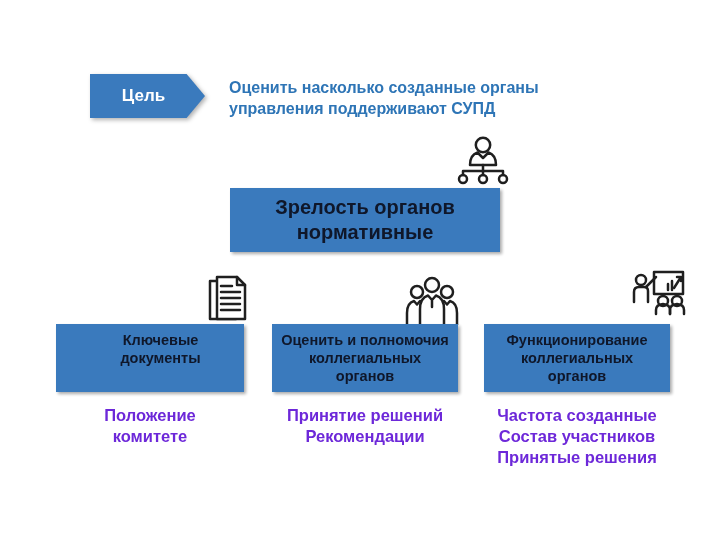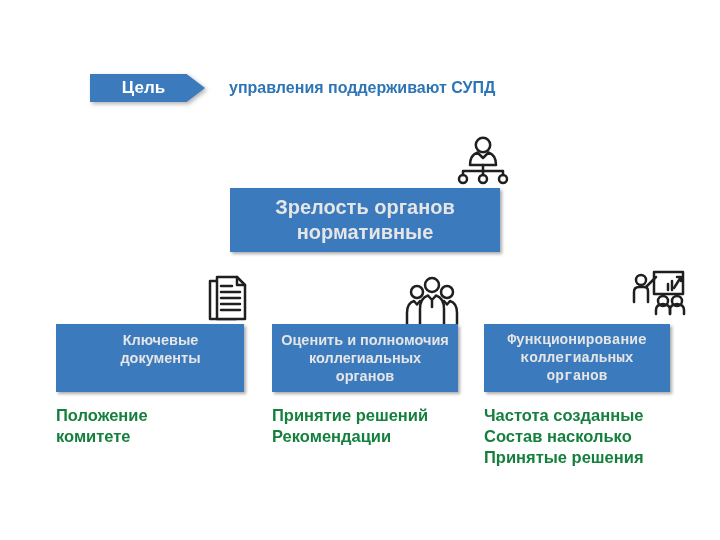--- a/index.html
+++ b/index.html
@@ -3,61 +3,62 @@
 <meta charset="utf-8">
 <style>
   html,body { margin:0; padding:0; background:#ffffff; }
   .slide {
     position:relative; width:720px; height:540px; background:#ffffff;
     font-family:"Liberation Sans","DejaVu Sans",sans-serif; overflow:hidden;
   }
   
   .banner-shadow { position:absolute; left:90px; top:74px; filter:drop-shadow(2px 2px 2px rgba(0,0,0,.30)); }
   .banner {
-    width:115px; height:28px; background:#3A7ABD;
+    width:115px; height:44px; background:#3A7ABD;
     clip-path:polygon(0 0,84% 0,100% 50%,84% 100%,0 100%);
     display:flex; align-items:center; justify-content:center;
     color:#fff; font-weight:bold; font-size:17px; padding-right:8px; box-sizing:border-box;
   }
   .goal-text {
     position:absolute; left:229px; top:77px; width:340px;
     color:#2E75B6; font-weight:bold; font-size:16px; line-height:21px;
   }
   .blue-box {
-    position:absolute; background:#3A7ABD; color:#e5e5e5; font-weight:bold;
+    position:absolute; background:#3A7ABD; color:#0f172a; font-weight:bold;
     text-align:center; box-sizing:border-box; box-shadow:2px 2px 3px rgba(0,0,0,.33);
   }
   .root-box { left:230px; top:188px; width:270px; height:64px; font-size:20px; line-height:25px; padding-top:7px; }
   .branch-box { top:324px; height:68px; font-size:14.5px; line-height:18px; padding-top:7px; }
   .bb-0 { left:56px;  width:188px;padding-left:21px; }
   .bb-1 { left:272px; width:186px; }
-  .bb-2 { left:484px; width:186px;font-family:Liberation Mono, monospace; }
+  .bb-2 { left:484px; width:186px; }
   .branch-list {
-    position:absolute; top:405px; text-align:left;
-    color:#15803d; font-weight:bold; font-size:16.5px; line-height:21px;
+    position:absolute; top:405px; text-align:center;
+    color:#6d28d9; font-weight:bold; font-size:16.5px; line-height:21px;
   }
   .bl-0 { left:56px;  width:188px; }
   .bl-1 { left:272px; width:186px; }
   .bl-2 { left:484px; width:186px; }
   .icon { position:absolute; }
   .icon svg { display:block; }
   .ic-stroke { fill:none; stroke:#1f1f1f; stroke-width:2.5; stroke-linecap:round; stroke-linejoin:round; }
   .ic-fill   { fill:#ffffff; stroke:#1f1f1f; stroke-width:2.5; stroke-linecap:round; stroke-linejoin:round; }
 </style>
 </head>
 <body>
 
 <div class="slide">
 
   <div class="banner-shadow">
     <div class="banner">
       <span>Цель</span>
     </div>
   </div>
   <div class="goal-text">
+    <div>Оценить насколько созданные органы</div>
     <div>управления поддерживают СУПД</div>
   </div>
 
   <div class="icon" style="left:452px; top:136px;">
     <svg width="58" height="52" viewBox="0 0 58 52">
       <circle class="ic-stroke" cx="31" cy="9" r="7.2"></circle>
       <path class="ic-stroke" d="M18,29 Q18,19 25.5,16.5 L31,22 L36.5,16.5 Q44,19 44,29 Z"></path>
       <path class="ic-stroke" d="M31,29 V35 M11,35 H51 M11,35 V39 M31,35 V39 M51,35 V39"></path>
       <circle class="ic-stroke" cx="11" cy="43" r="4"></circle>
       <circle class="ic-stroke" cx="31" cy="43" r="4"></circle>
@@ -124,17 +125,17 @@
   <div class="branch-list bl-0">
     <div>Положение</div>
     <div>комитете</div>
   </div>
   <div class="branch-list bl-1">
     <div>Принятие решений</div>
     <div>Рекомендации</div>
   </div>
   <div class="branch-list bl-2">
     <div>Частота созданные</div>
-    <div>Состав насколько</div>
+    <div>Состав участников</div>
     <div>Принятые решения</div>
   </div>
 
 </div>
 
 </body></html>

